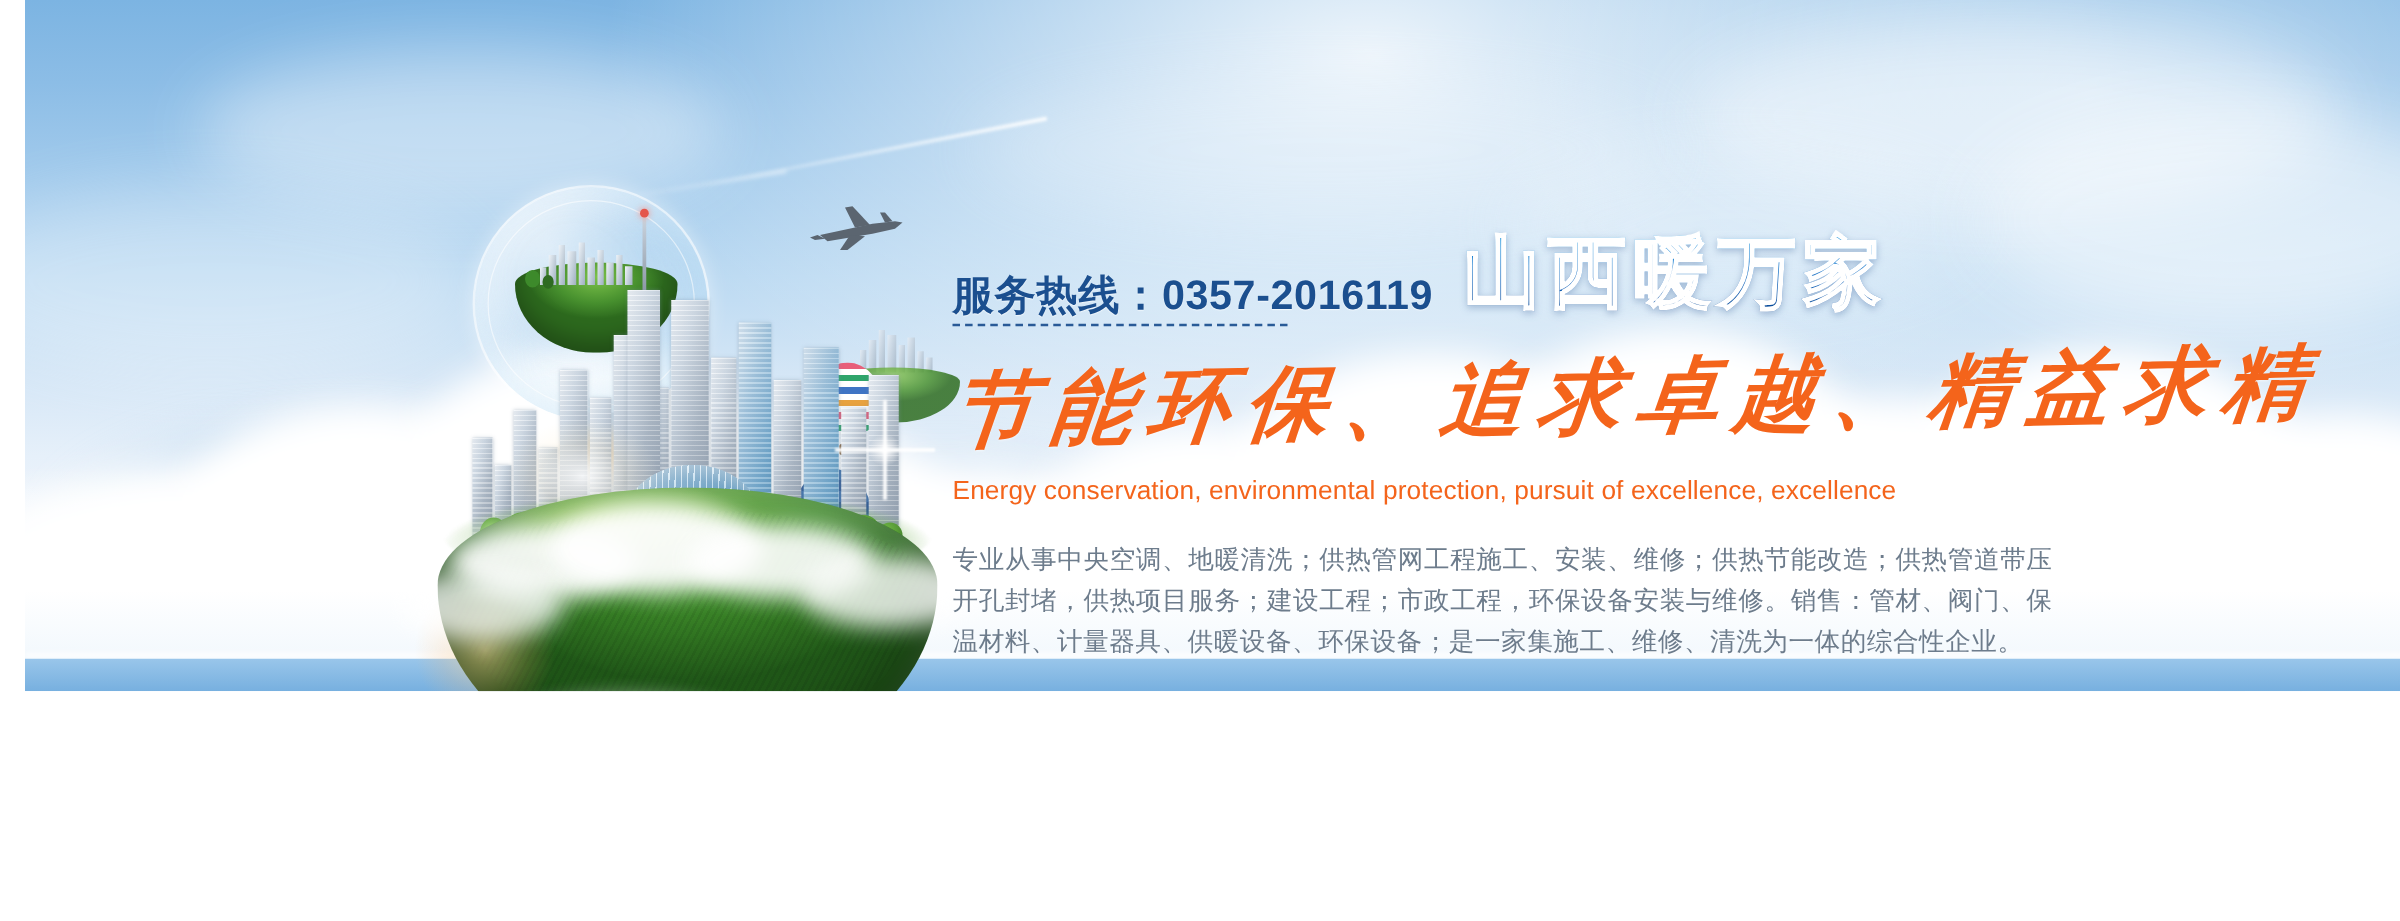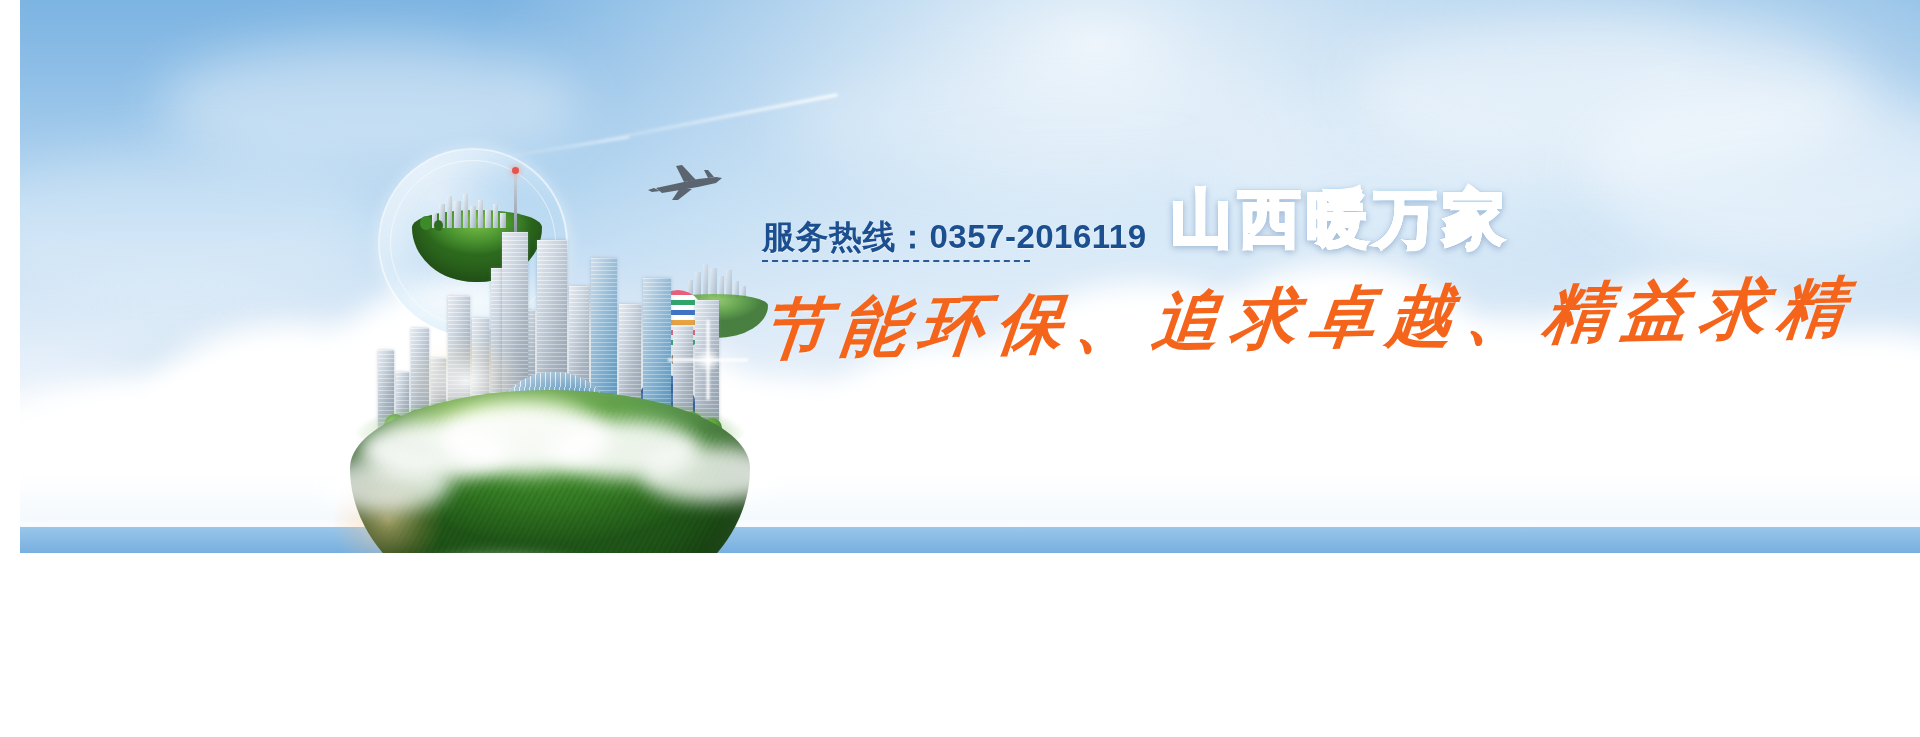--- a/index.html
+++ b/index.html
@@ -257,21 +257,21 @@
     margin:5px 0 4px 0;height:0;
     border-top:2px dashed #1b4f8f;width:268px;opacity:.92;
   }
   .hotline-sub{
     font-size:16.5px;font-weight:bold;color:#1b4f8f;letter-spacing:.4px;
     white-space:nowrap;
     text-shadow:0 1px 1px rgba(255,255,255,.7);
   }
 
   .company{
-    font-size:62px;font-weight:bold;letter-spacing:6px;white-space:nowrap;
+    font-size:62px;font-weight:normal;letter-spacing:6px;white-space:nowrap;
     line-height:1;
     background:linear-gradient(180deg,#2f9fe0 0%,#1b7ed0 34%,#1161b8 64%,#0b4893 100%);
     -webkit-background-clip:text;background-clip:text;color:transparent;
     -webkit-text-stroke:4px #ffffff;
     paint-order:stroke fill;
     filter:drop-shadow(0 2px 3px rgba(40,80,140,.30));
     position:relative;top:-8px;
   }
 
   .slogan{
@@ -477,16 +477,18 @@
       <div class="hotline-block">
         <div class="hotline">服务热线：0357-2016119</div>
         <div class="dashline"></div>
       </div>
 
       <div class="company">山西暖万家</div>
     </div>
 
     <div class="slogan">节能环保、追求卓越、精益求精</div>
 
-
+    <div class="slogan-en">Energy conservation, environmental protection, pursuit of excellence, excellence</div>
+
+    <div class="desc">专业从事中央空调、地暖清洗；供热管网工程施工、安装、维修；供热节能改造；供热管道带压开孔封堵，供热项目服务；建设工程；市政工程，环保设备安装与维修。销售：管材、阀门、保温材料、计量器具、供暖设备、环保设备；是一家集施工、维修、清洗为一体的综合性企业。</div>
   </div>
 
 </div>
 
 </body></html>

